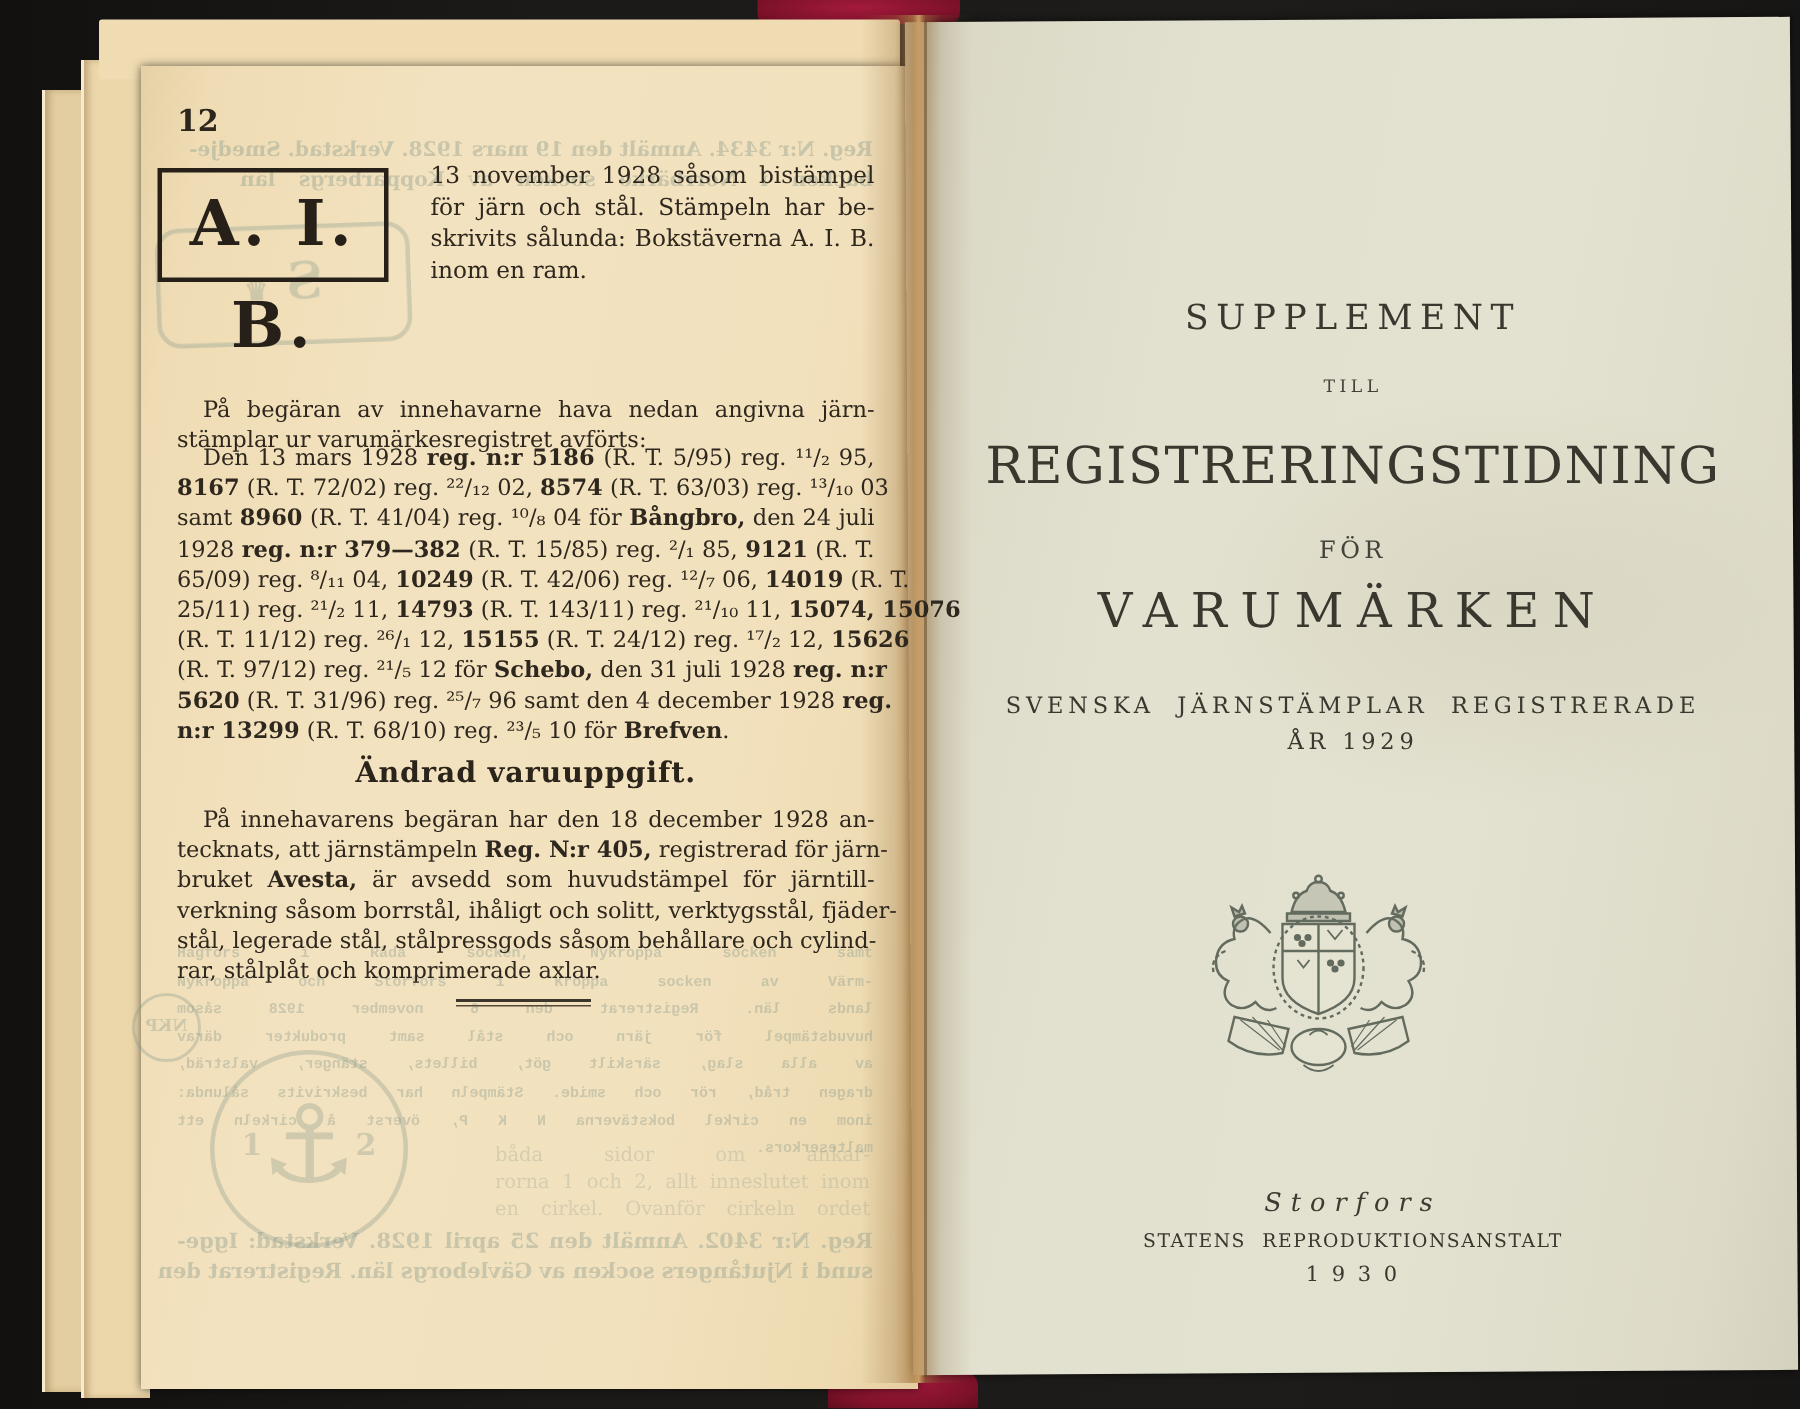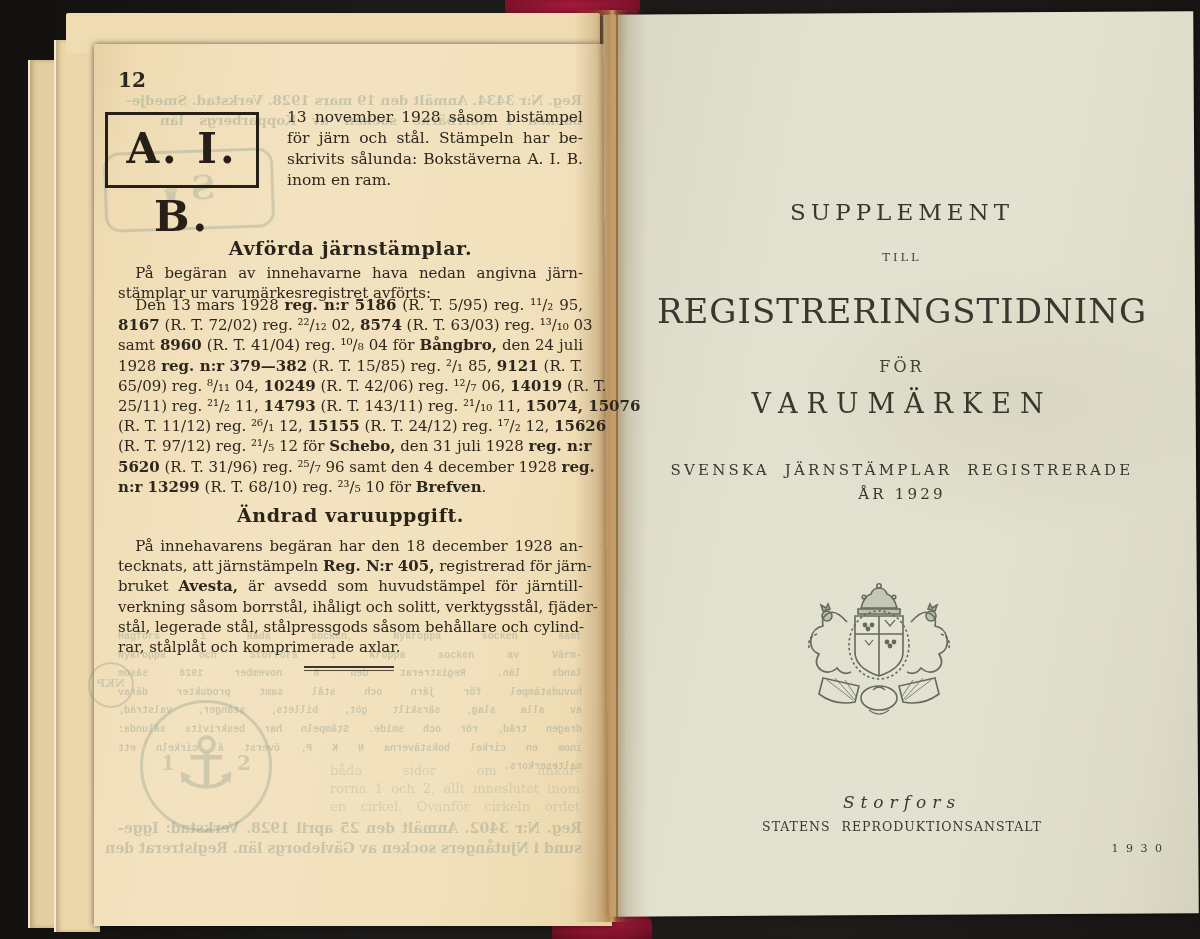--- a/index.html
+++ b/index.html
@@ -56,26 +56,26 @@
   #ghost-anchor .d2{position:absolute;right:18px;top:48px;font-size:20px;font-weight:bold;}
   #ghost-nk{left:88px;top:662px;width:42px;height:42px;border:2.5px solid #84988b;border-radius:50%;
      text-align:center;line-height:40px;font-size:11px;font-weight:bold;transform:scaleX(-1);}
 
   
   .rp{position:absolute;left:616px;width:524px;text-align:center;color:#3a372f;margin-left:24px;}
   #t-supplement{top:199px;font-size:23px;letter-spacing:5px;}
   #t-till{top:250px;font-size:11.5px;letter-spacing:3px;color:#45423a;}
   #t-regtid{top:291px;font-size:34px;letter-spacing:1px;}
   #t-for{top:357px;font-size:16px;letter-spacing:3px;color:#45423a;}
-  #t-varumarken{top:388px;font-size:27px;letter-spacing:9px;}
+  #t-varumarken{top:388px;font-size:32px;letter-spacing:9px;}
   #t-sub1{top:461px;font-size:15px;letter-spacing:3.2px;word-spacing:7px;}
   #t-sub2{top:485px;font-size:15px;letter-spacing:3.2px;}
   #t-city{top:792px;font-size:17px;font-style:italic;letter-spacing:6px;color:#3d3a32;}
   #t-publisher{top:819px;font-size:12.5px;letter-spacing:1px;word-spacing:6px;}
-  #t-year{top:842px;font-size:11px;letter-spacing:2px;text-align:right;}
+  #t-year{top:842px;font-size:14px;letter-spacing:2px;}
   #emblem-wrap{left:795px;top:582px;width:168px;height:142px;opacity:.85;}
 </style>
 </head>
 <body>
 
 <div id="stage">
 
   <div class="abs cloth" style="left:505px;top:0;width:135px;height:16px;border-radius:0 0 8px 6px;"></div>
   <div class="abs cloth" style="left:552px;top:914px;width:100px;height:25px;border-radius:6px 10px 0 0;"></div>
 
@@ -130,21 +130,20 @@
     <span>A. I. B.</span>
   </div>
 
   <div id="caption-block" class="lp-block justify">
       <div class="tline"><span>13 november 1928 såsom bistämpel</span></div>
       <div class="tline"><span>för järn och stål. Stämpeln har be-</span></div>
       <div class="tline"><span>skrivits sålunda: Bokstäverna A. I. B.</span></div>
       <div class="tline last"><span>inom en ram.</span></div>
     </div>
 
-  <div class="heading" style="top:237px;">Avförda järnstämplar.</div>
 
   <div class="lp-block indent" style="top:263px;">
       <div class="tline"><span>På begäran av innehavarne hava nedan angivna järn-</span></div>
       <div class="tline last"><span>stämplar ur varumärkesregistret avförts:</span></div>
     </div>
 
   <div class="lp-block indent" style="top:295px;">
       <div class="tline"><span>Den 13 mars 1928 </span><span class="b">reg. n:r 5186</span><span> (R. T. 5/95) reg. ¹¹/₂ 95,</span></div>
       <div class="tline"><span class="b">8167</span><span> (R. T. 72/02) reg. ²²/₁₂ 02, </span><span class="b">8574</span><span> (R. T. 63/03) reg. ¹³/₁₀ 03</span></div>
       <div class="tline"><span>samt </span><span class="b">8960</span><span> (R. T. 41/04) reg. ¹⁰/₈ 04 för </span><span class="b">Bångbro,</span><span> den 24 juli</span></div>

